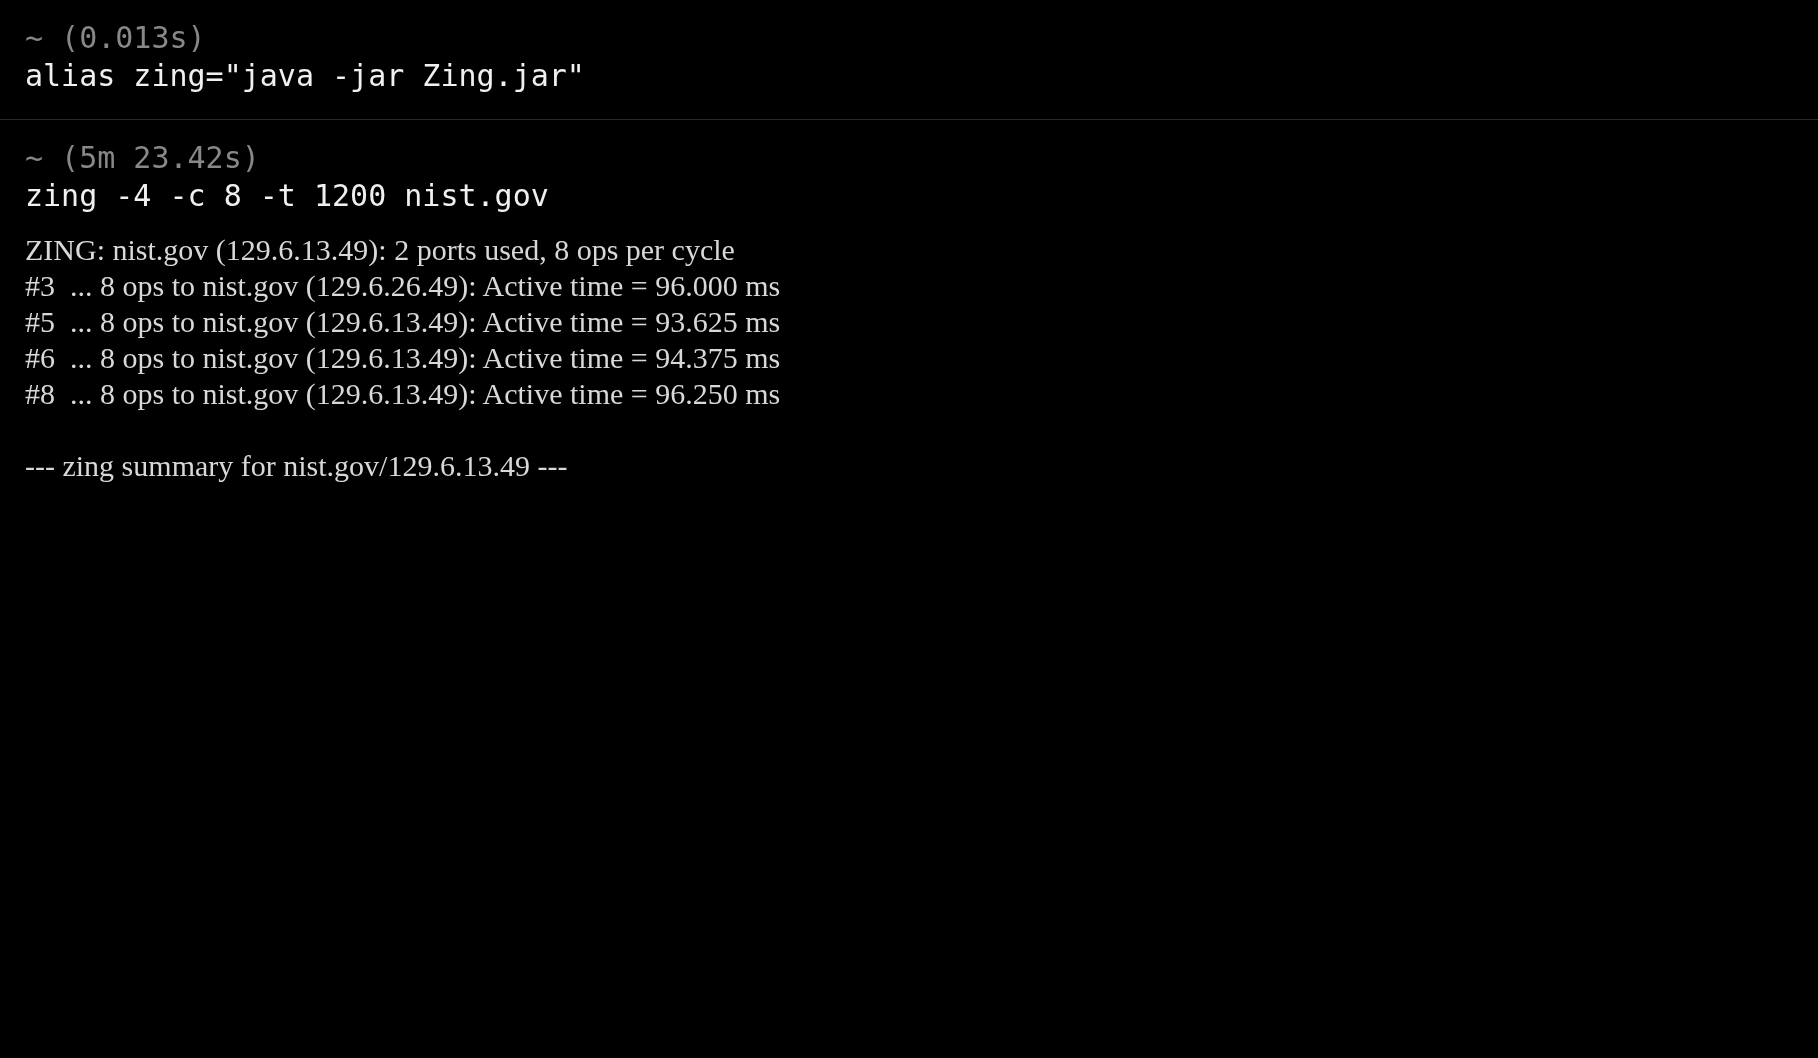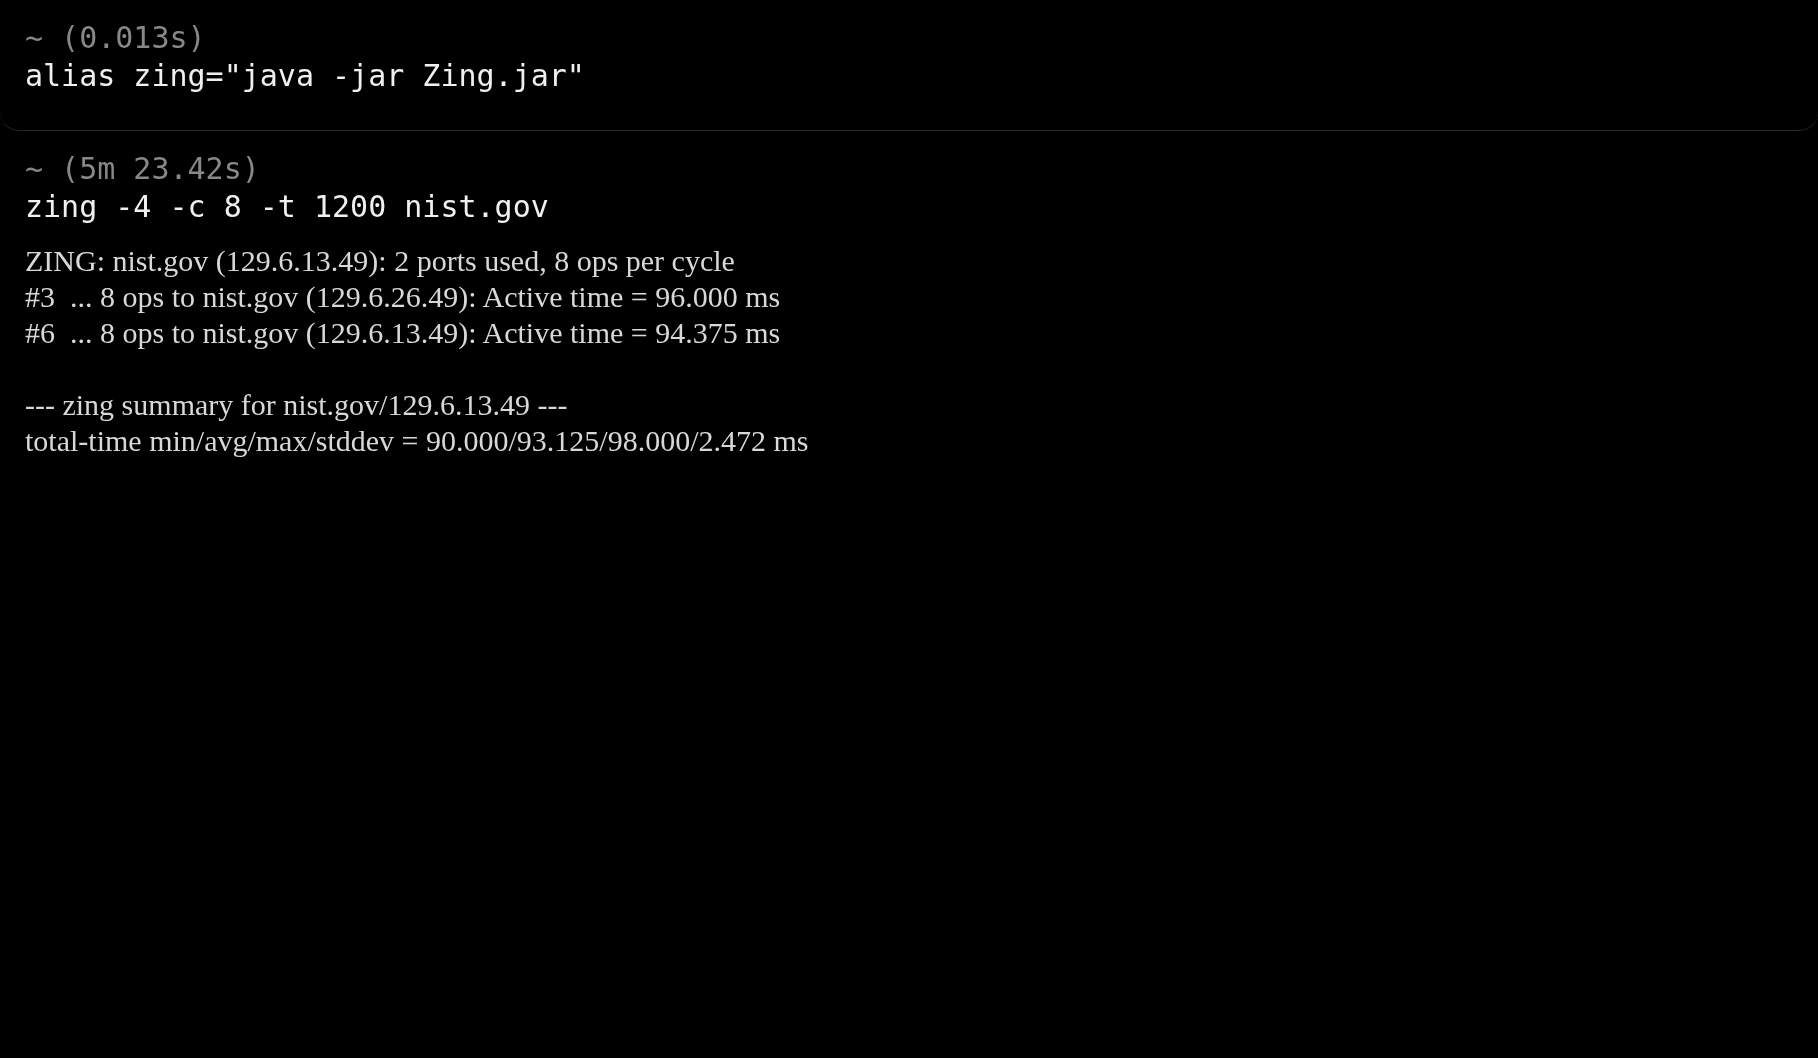--- a/index.html
+++ b/index.html
@@ -12,22 +12,21 @@
       color: #e8e8e8;
       font-family: "SF Mono", "Menlo", "Monaco", "Consolas", monospace;
       font-size: 30px;
       line-height: 1.2;
       padding: 0;
       width: 1818px;
       height: 1058px;
       overflow: hidden;
     }
     .block {
-      padding: 20px 25px 36px 25px;
-      border-radius: 19px;
+      padding: 20px 25px 25px 25px;
     }
     .divider {
       border-bottom: 1px solid #2a2a2a;
     }
     .prompt-meta {
       color: #888888;
       margin-bottom: 2px;
     }
     .command {
       color: #f0f0f0;
@@ -51,18 +50,19 @@
   <div class="prompt-meta">~ (0.013s)</div>
   <div class="command">alias zing="java -jar Zing.jar"</div>
 </div>
 
 <div class="block">
   <div class="prompt-meta">~ (5m 23.42s)</div>
   <div class="command">zing -4 -c 8 -t 1200 nist.gov</div>
   <div class="output">
     <div class="output-line">ZING: nist.gov (129.6.13.49): 2 ports used, 8 ops per cycle</div>
     <div class="output-line">#3  ... 8 ops to nist.gov (129.6.26.49): Active time = 96.000 ms</div>
+    <div class="output-line">#5  ... 8 ops to nist.gov (129.6.13.49): Active time = 93.625 ms</div>
     <div class="output-line">#6  ... 8 ops to nist.gov (129.6.13.49): Active time = 94.375 ms</div>
+    <div class="output-line">#8  ... 8 ops to nist.gov (129.6.13.49): Active time = 96.250 ms</div>
     <div class="blank-line"></div>
     <div class="output-line">--- zing summary for nist.gov/129.6.13.49 ---</div>
-    <div class="output-line">total-time min/avg/max/stddev = 90.000/93.125/98.000/2.472 ms</div>
   </div>
 </div>
 
 </body></html>

